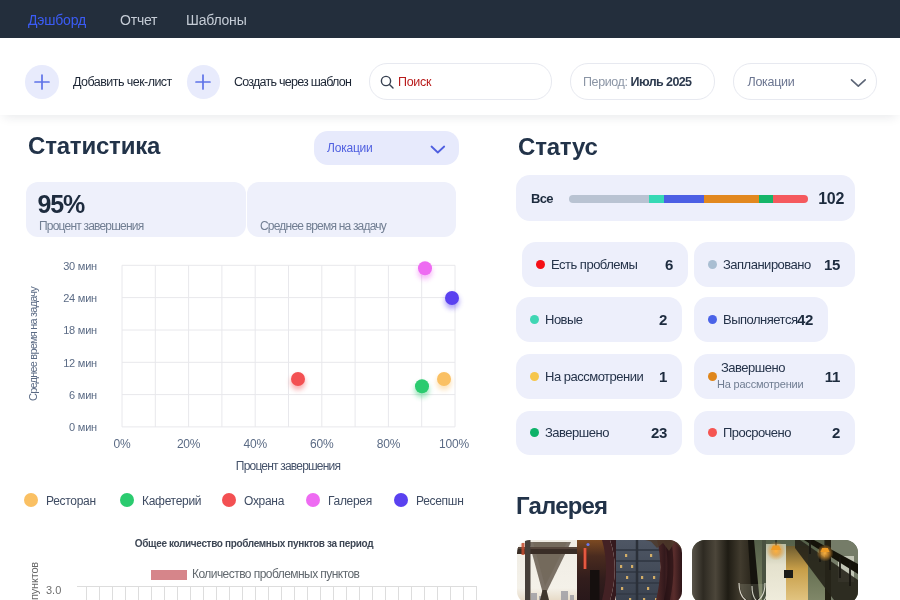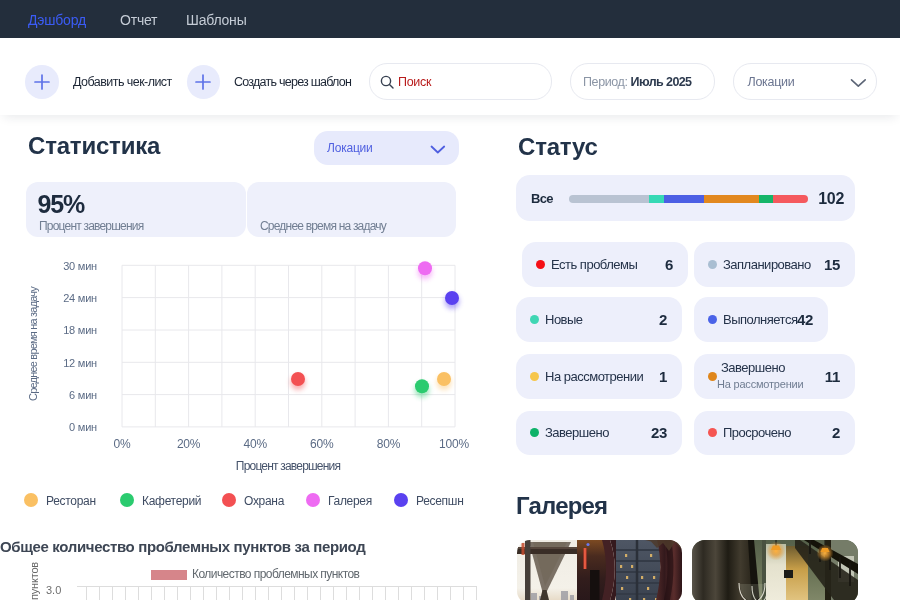--- a/index.html
+++ b/index.html
@@ -147,21 +147,21 @@
   <span style="position:absolute;left:96px;width:14px;height:14px;border-radius:50%;background:#2bcb6f;"></span>
     <span style="position:absolute;left:118px;top:1px;">Кафетерий</span>
   <span style="position:absolute;left:198px;width:14px;height:14px;border-radius:50%;background:#f35052;"></span>
     <span style="position:absolute;left:220px;top:1px;">Охрана</span>
   <span style="position:absolute;left:282px;width:14px;height:14px;border-radius:50%;background:#ee6bf2;"></span>
     <span style="position:absolute;left:304px;top:1px;">Галерея</span>
   <span style="position:absolute;left:370px;width:14px;height:14px;border-radius:50%;background:#5a41f0;"></span>
     <span style="position:absolute;left:392px;top:1px;">Ресепшн</span>
 </div>
 
-<div class="abs" style="left:0px; top:538px; width:508px; font-size:15px; letter-spacing:-0.35px; font-weight:700; color:#3d4654;">Общее количество проблемных пунктов за период</div>
+<div class="abs" style="left:0px; top:538px; width:508px; text-align:center; font-size:10px; letter-spacing:-0.35px; font-weight:700; color:#3d4654;">Общее количество проблемных пунктов за период</div>
 <div class="abs" style="left:151px; top:570px; width:36px; height:10px; background:#d6858a;"></div>
 <div class="abs" style="left:192px; top:567px; font-size:12px; letter-spacing:-0.55px; color:#62696f;">Количество проблемных пунктов</div>
 <div class="abs" style="left:46px; top:584px; font-size:11px; color:#6e6e6e;">3.0</div>
 <svg class="abs" style="left:0; top:540px;" width="60" height="60">
     <text transform="rotate(-90 38 60)" x="38" y="60" font-size="11" fill="#686868" letter-spacing="-0.2">пунктов</text>
   </svg>
 <svg class="abs" style="left:0; top:586px;" width="480" height="14">
   <line x1="77" y1="0.5" x2="477" y2="0.5" stroke="#ddd"></line>
   <g stroke="#ddd">
     <line x1="86.5" y1="0" x2="86.5" y2="14"></line>

